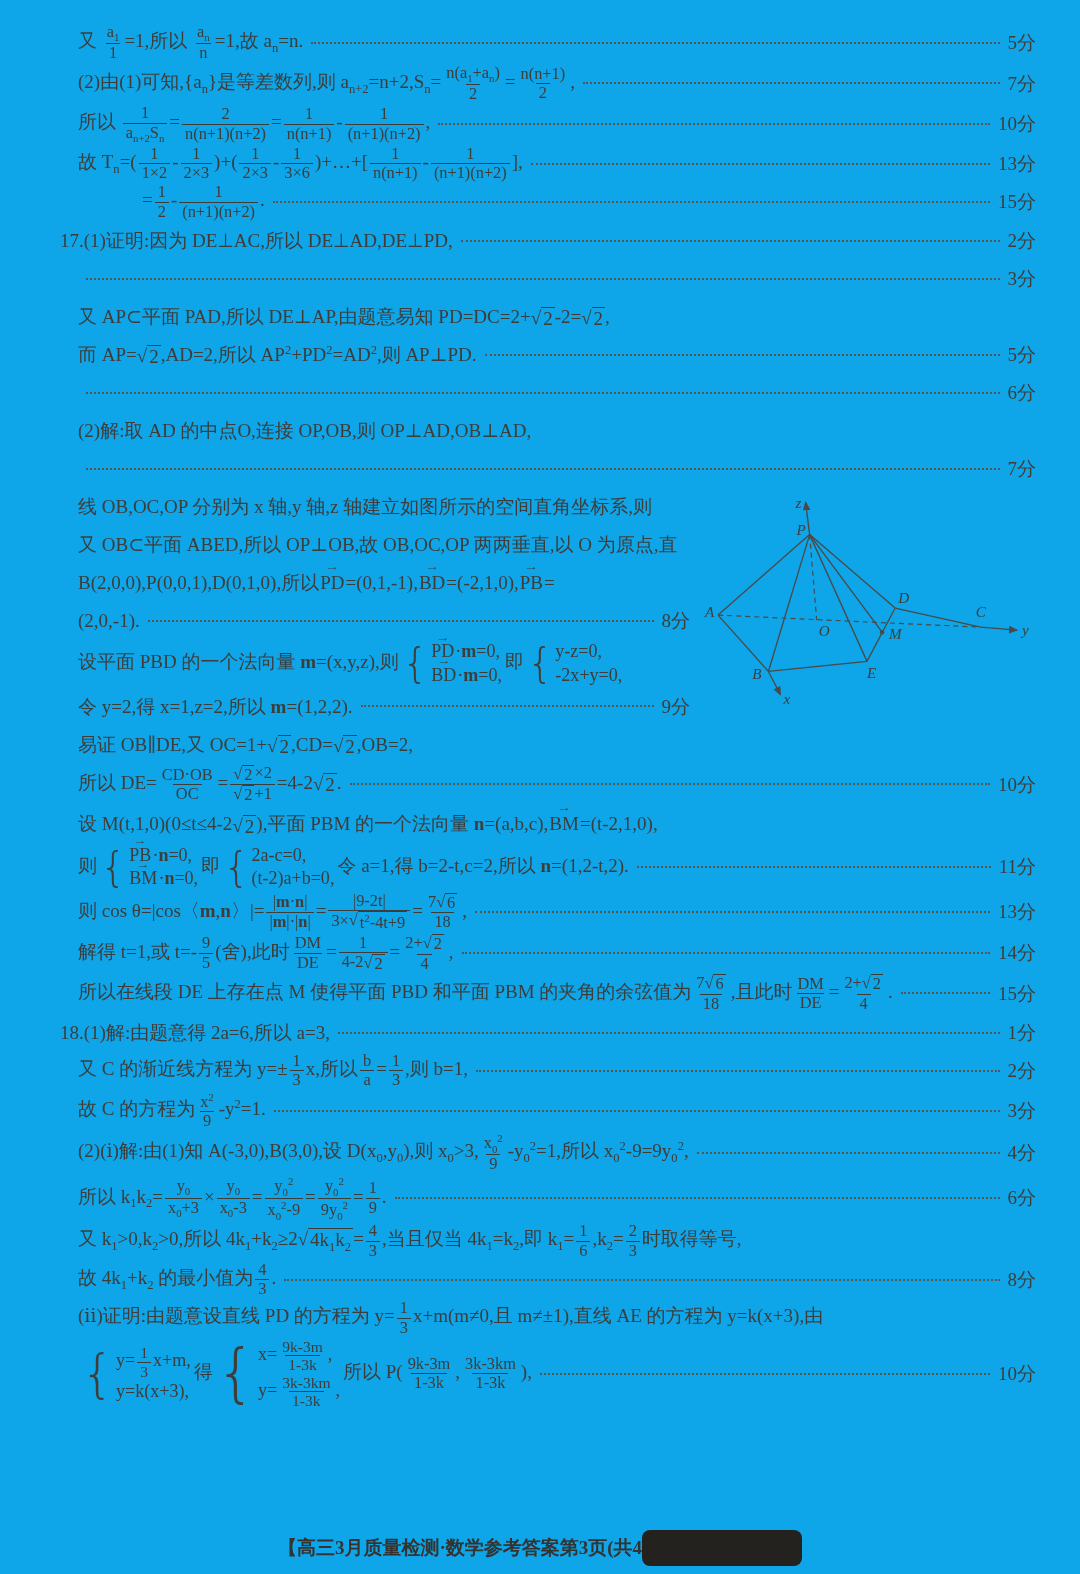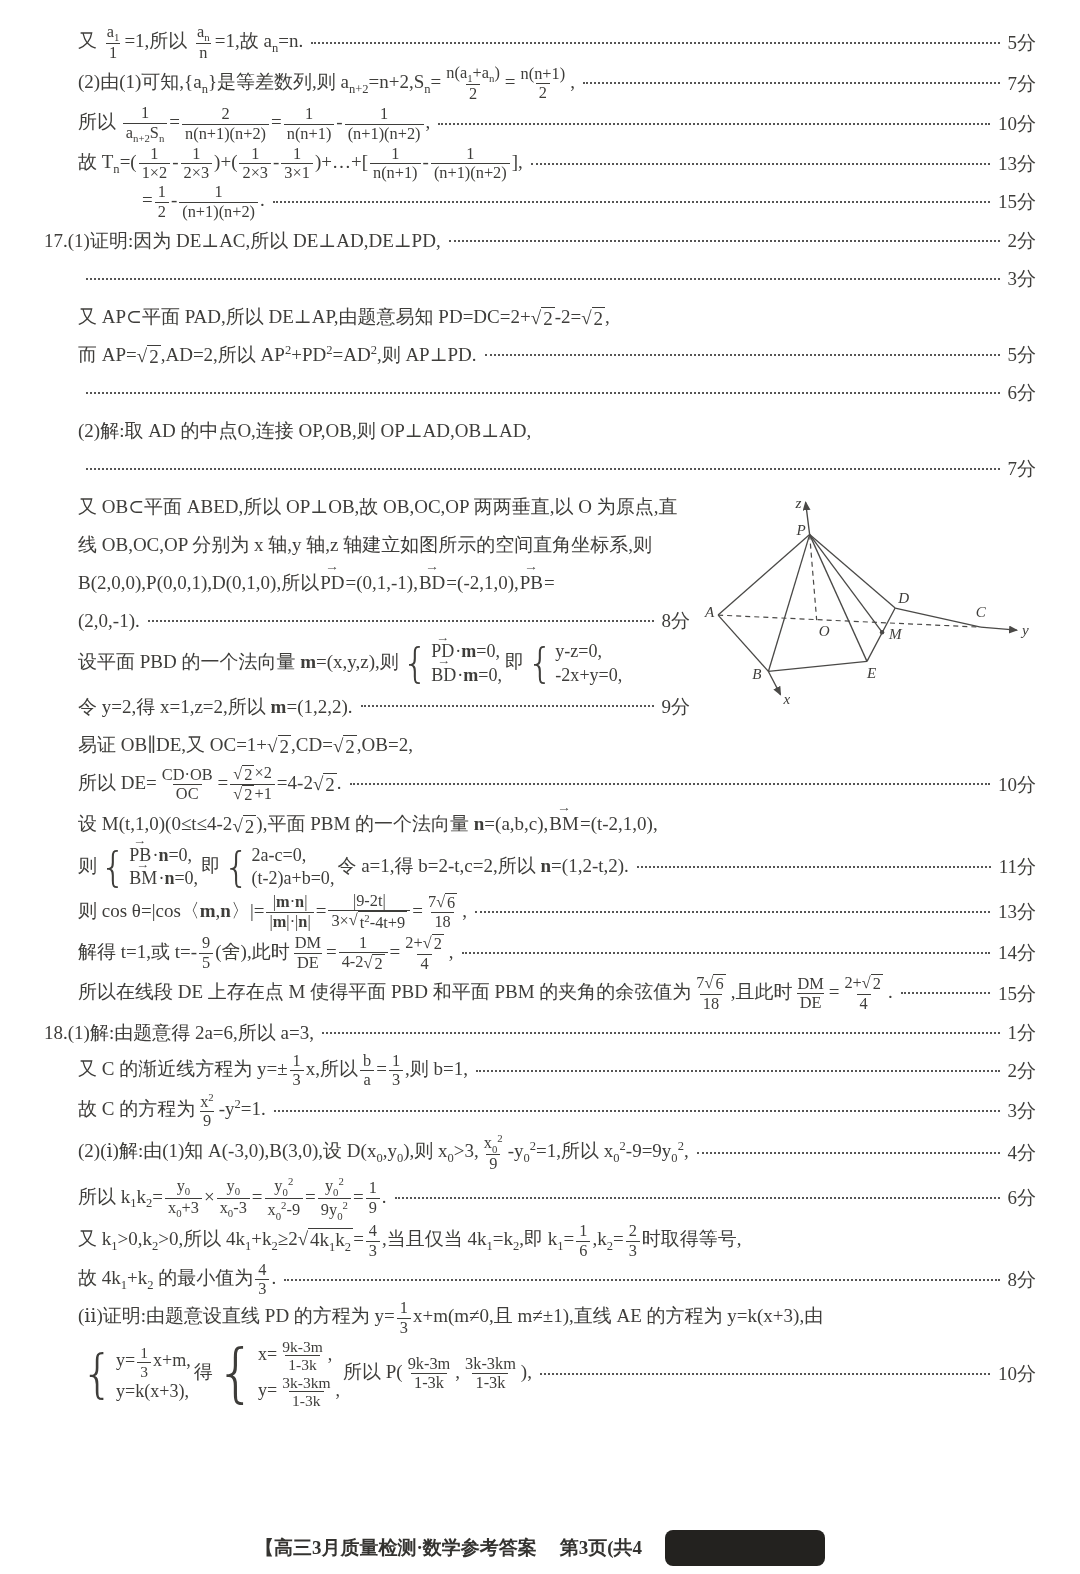--- a/index.html
+++ b/index.html
@@ -5,27 +5,27 @@
   html,body{margin:0;padding:0;}
   body{
     width:1080px;height:1574px;overflow:hidden;
     background:#e9e8e5;
     font-family:"Liberation Serif","DejaVu Serif",serif;
   }
   .page{
     position:relative;box-sizing:border-box;
     width:1080px;height:1574px;
     padding:22px 44px 54px 44px;
-    background:#ffffff;color:#3e3d3a;
+    background:#0ea5e9;color:#3e3d3a;
     font-size:19px;line-height:1.35;
   }
   .lines{display:block;}
   .line{display:flex;align-items:center;margin:1px 0;min-height:37px;}
   .line .content{min-width:0;}
-  .ind0{margin-left:0;}
+  .ind0{margin-left:16px;font-family:Liberation Serif, serif;}
   .ind1{margin-left:34px;}
   .ind2{margin-left:98px;}
   .leader{flex:1 0 22px;min-width:22px;border-bottom:2px dotted #565554;align-self:center;margin:0 8px;}
   .score{white-space:nowrap;}
   
   .frac{display:inline-flex;flex-direction:column;align-items:center;vertical-align:middle;margin:0 2px;font-size:.86em;line-height:1.12;text-align:center;}
   .fn,.fd{padding:0 3px;}
   .fd{border-top:1.4px solid currentColor;}
   .sqrt{display:inline-flex;align-items:flex-start;vertical-align:middle;line-height:1.12;}
   .rad{border-top:1.4px solid currentColor;padding:0 2px;line-height:1.12;}
@@ -39,21 +39,21 @@
   b{font-weight:700;}
   
   figure.solid{float:right;width:332px;height:214px;margin:4px 0 6px 14px;padding:0;}
   figure.solid svg{width:100%;height:100%;}
   .fig-line{stroke:#4a4947;stroke-width:1.3;fill:none;}
   .fig-dash{stroke:#4a4947;stroke-width:1.2;fill:none;stroke-dasharray:5 4;}
   .fig-label{font-family:"Liberation Serif",serif;font-style:italic;font-size:15px;fill:#3e3d3a;}
   
   .footer{
     position:absolute;left:0;right:0;bottom:8px;
-    display:flex;justify-content:center;align-items:center;gap:23px;
+    display:flex;justify-content:center;align-items:center;gap:0;
     font-weight:700;font-size:19px;color:#343330;
   }
   .redaction{display:inline-block;width:160px;height:36px;background:#23221f;border-radius:8px;}
 </style>
 </head>
 <body>
 
 <div class="page">
 
   <div class="lines">
@@ -102,21 +102,21 @@
             <span class="fn">1</span>
             <span class="fd">1×2</span>
           </span>-<span class="frac">
             <span class="fn">1</span>
             <span class="fd">2×3</span>
           </span>)+(<span class="frac">
             <span class="fn">1</span>
             <span class="fd">2×3</span>
           </span>-<span class="frac">
             <span class="fn">1</span>
-            <span class="fd">3×1</span>
+            <span class="fd">3×6</span>
           </span>)+…+[<span class="frac">
             <span class="fn">1</span>
             <span class="fd">n(n+1)</span>
           </span>-<span class="frac">
             <span class="fn">1</span>
             <span class="fd">(n+1)(n+2)</span>
           </span>],</span>
         <span class="leader"></span>
         <span class="score">13分</span>
       </div>
@@ -201,24 +201,24 @@
         <text class="fig-label" x="193" y="110">D</text>
         <text class="fig-label" x="184" y="146">M</text>
         <text class="fig-label" x="162" y="185">E</text>
         <text class="fig-label" x="48" y="186">B</text>
         <text class="fig-label" x="270" y="124">C</text>
         <text class="fig-label" x="79" y="210">x</text>
         <text class="fig-label" x="316" y="142">y</text>
       </svg>
     </figure>
       <div class="line ind1">
+        <span class="content">线 OB,OC,OP 分别为 x 轴,y 轴,z 轴建立如图所示的空间直角坐标系,则</span>
+      </div>
+      <div class="line ind1">
         <span class="content">又 OB⊂平面 ABED,所以 OP⊥OB,故 OB,OC,OP 两两垂直,以 O 为原点,直</span>
-      </div>
-      <div class="line ind1">
-        <span class="content">线 OB,OC,OP 分别为 x 轴,y 轴,z 轴建立如图所示的空间直角坐标系,则</span>
       </div>
       <div class="line ind1">
         <span class="content">B(2,0,0),P(0,0,1),D(0,1,0),所以<span class="vec"><span class="va">→</span><span class="vb">PD</span></span>=(0,1,-1),<span class="vec"><span class="va">→</span><span class="vb">BD</span></span>=(-2,1,0),<span class="vec"><span class="va">→</span><span class="vb">PB</span></span>=</span>
       </div>
       <div class="line ind1">
         <span class="content">(2,0,-1).</span>
         <span class="leader"></span>
         <span class="score">8分</span>
       </div>
       <div class="line ind1">

